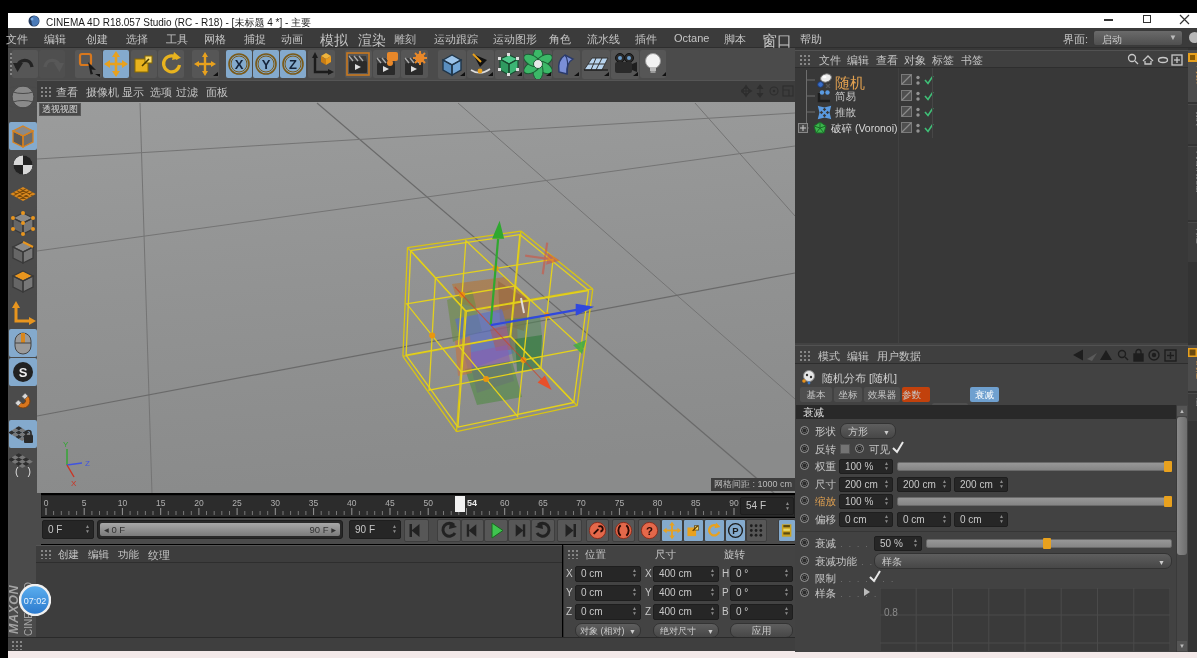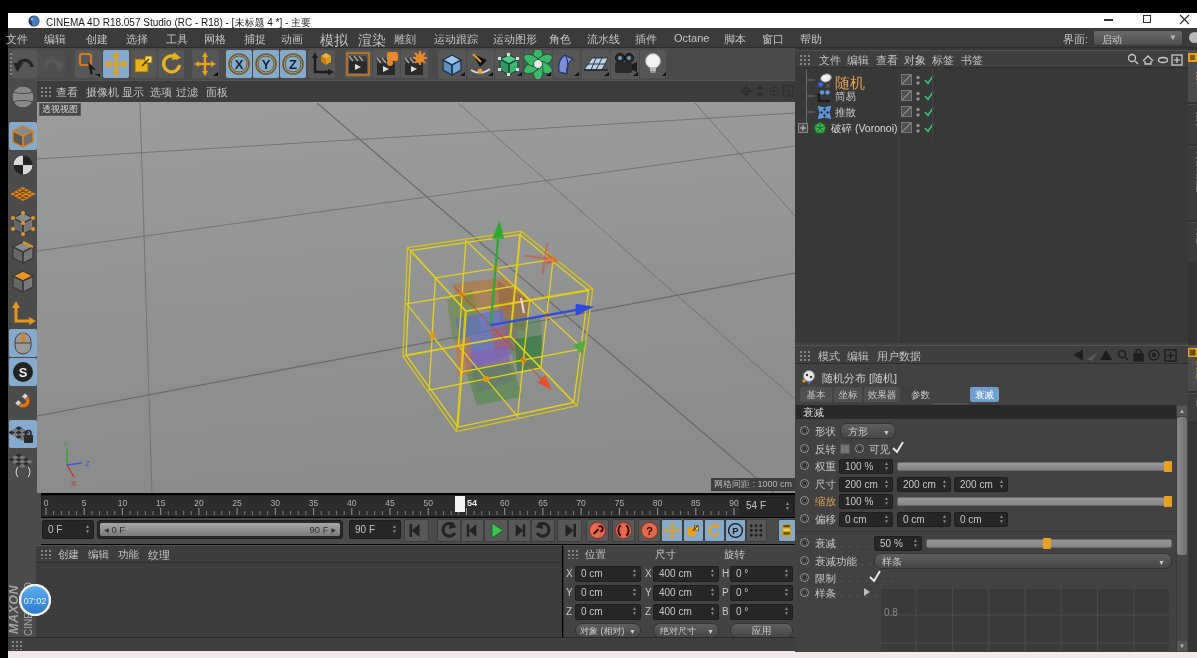--- a/index.html
+++ b/index.html
@@ -35,21 +35,21 @@
 <div class="abs txt" style="left:320px;top:32px;font-size:14px">模拟</div>
 <div class="abs txt" style="left:358px;top:32px;font-size:14px">渲染</div>
 <div class="abs txt" style="left:394px;top:32px;font-size:11px">雕刻</div>
 <div class="abs txt" style="left:434px;top:32px;font-size:11px">运动跟踪</div>
 <div class="abs txt" style="left:493px;top:32px;font-size:11px">运动图形</div>
 <div class="abs txt" style="left:549px;top:32px;font-size:11px">角色</div>
 <div class="abs txt" style="left:587px;top:32px;font-size:11px">流水线</div>
 <div class="abs txt" style="left:635px;top:32px;font-size:11px">插件</div>
 <div class="abs txt" style="left:674px;top:32px;font-size:11px">Octane</div>
 <div class="abs txt" style="left:724px;top:32px;font-size:11px">脚本</div>
-<div class="abs txt" style="left:762px;top:32px;font-size:11px">窗口</div>
+<div class="abs txt" style="left:762px;top:32px;font-size:15px">窗口</div>
 <div class="abs txt" style="left:800px;top:32px;font-size:11px">帮助</div>
 <div class="abs txt" style="left:1063px;top:32px">界面:</div>
 <div class="abs" style="left:1093px;top:30px;width:90px;height:16px;background:linear-gradient(#6a6a6a,#4f4f4f);border-radius:3px;border:1px solid #3a3a3a">
     <span style="position:absolute;left:8px;top:2px;color:#ccc;font-size:10px">启动</span>
     <span style="position:absolute;right:5px;top:2px;color:#bbb;font-size:8px">▼</span>
   </div>
 <div class="abs" style="left:1189px;top:32px;width:11px;height:11px;background:#b8b8b8;border-radius:50%"></div>
 <div class="abs" style="left:8px;top:48px;width:787px;height:32px;background:#4b4b4b"></div>
 <div class="abs grip" style="left:9px;top:52px;width:6px;height:24px"></div>
 <div class="abs" style="left:12px;top:50px;width:26px;height:28px;background:#565656;border-radius:2px;"><svg width="26" height="28">
@@ -864,21 +864,21 @@
     <circle cx="9" cy="7" r="5.5" fill="#e8e8e8" stroke="#888"></circle>
     <circle cx="7" cy="6" r="1.2" fill="#333"></circle>
     <circle cx="11" cy="8" r="1.2" fill="#333"></circle>
     <circle cx="4" cy="12" r="1.8" fill="#e89018"></circle>
     <circle cx="9" cy="14" r="1.4" fill="#3878c8"></circle>
   </svg>
 <div class="abs" style="left:822px;top:371px;color:#d0d0d0;font-size:11px">随机分布 [随机]</div>
 <div class="abs" style="left:800px;top:387px;width:32px;height:15px;background:#4f4f4f;border-radius:2px;color:#c8c8c8;font-size:9.5px;text-align:center;line-height:15px">基本</div>
 <div class="abs" style="left:834px;top:387px;width:28px;height:15px;background:#4f4f4f;border-radius:2px;color:#c8c8c8;font-size:9.5px;text-align:center;line-height:15px">坐标</div>
 <div class="abs" style="left:864px;top:387px;width:36px;height:15px;background:#4f4f4f;border-radius:2px;color:#c8c8c8;font-size:9.5px;text-align:center;line-height:15px">效果器</div>
-<div class="abs" style="left:902px;top:387px;width:28px;height:15px;background:#404040;border-radius:2px;color:#c8c8c8;font-size:9.5px;text-align:right;line-height:15px">参数</div>
+<div class="abs" style="left:902px;top:387px;width:28px;height:15px;background:#c2410c;border-radius:2px;color:#c8c8c8;font-size:9.5px;text-align:left;line-height:15px">参数</div>
 <div class="abs" style="left:932px;top:403px;width:36px;height:15px;background:#4f4f4f;border-radius:2px;color:#c8c8c8;font-size:9.5px;text-align:center;line-height:15px">变形器</div>
 <div class="abs" style="left:970px;top:387px;width:29px;height:15px;background:#6fa0cf;border-radius:2px;color:#fff;font-size:9.5px;text-align:center;line-height:15px">衰减</div>
 <div class="abs" style="left:796px;top:405px;width:380px;height:14px;background:#292929;color:#ddd;font-size:10.5px;padding-left:7px;line-height:14px">衰减</div>
 <div class="radio" style="left:800px;top:426px"></div>
 <div class="amlab" style="left:815px;top:425px;color:#c6c6c6">形状</div>
 <div class="ddn" style="left:840px;top:423px;width:56px;height:16px;line-height:15px;padding-left:7px">方形<span style="position:absolute;right:5px;top:1px;font-size:7px">▼</span></div>
 <div class="radio" style="left:800px;top:444px"></div>
 <div class="amlab" style="left:815px;top:443px;color:#c6c6c6">反转</div>
 <div class="abs" style="left:840px;top:444px;width:10px;height:10px;background:#747474;border:1px solid #555"></div>
 <div class="radio" style="left:855px;top:444px"></div>

